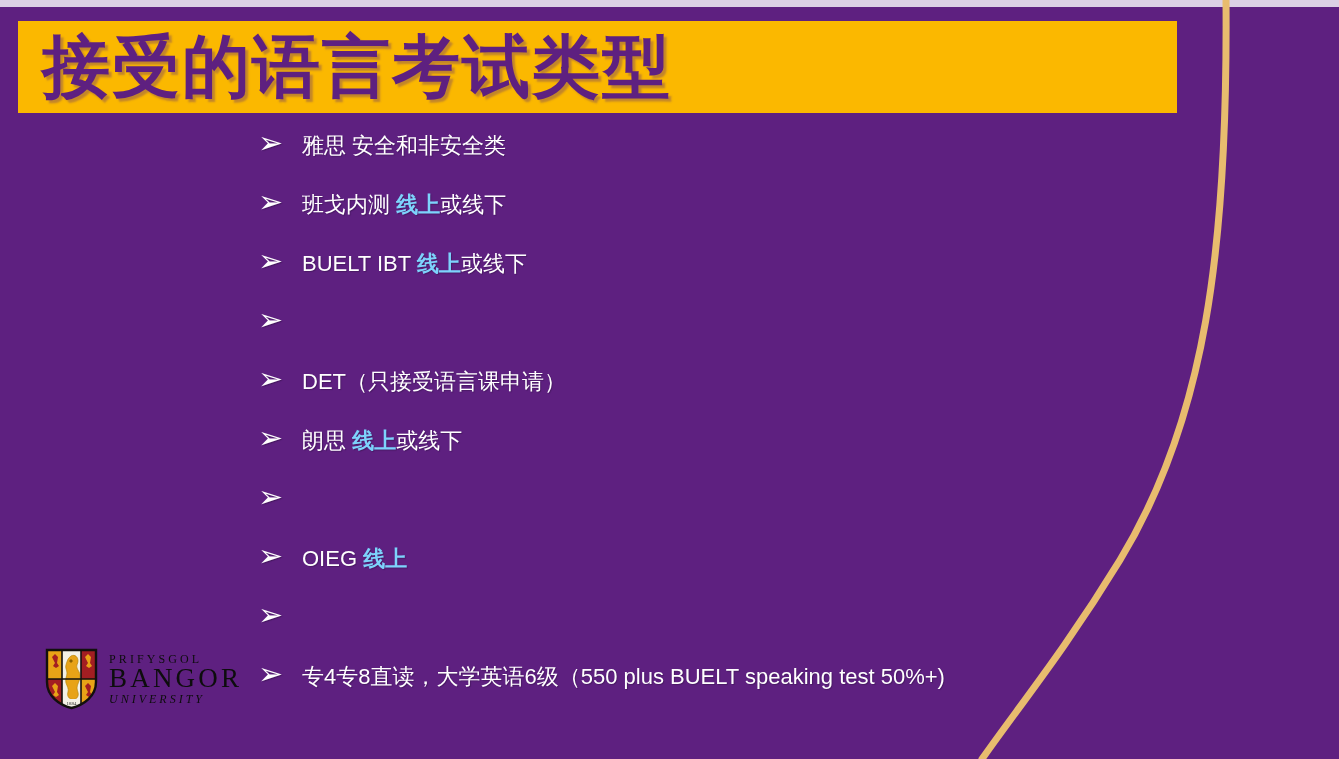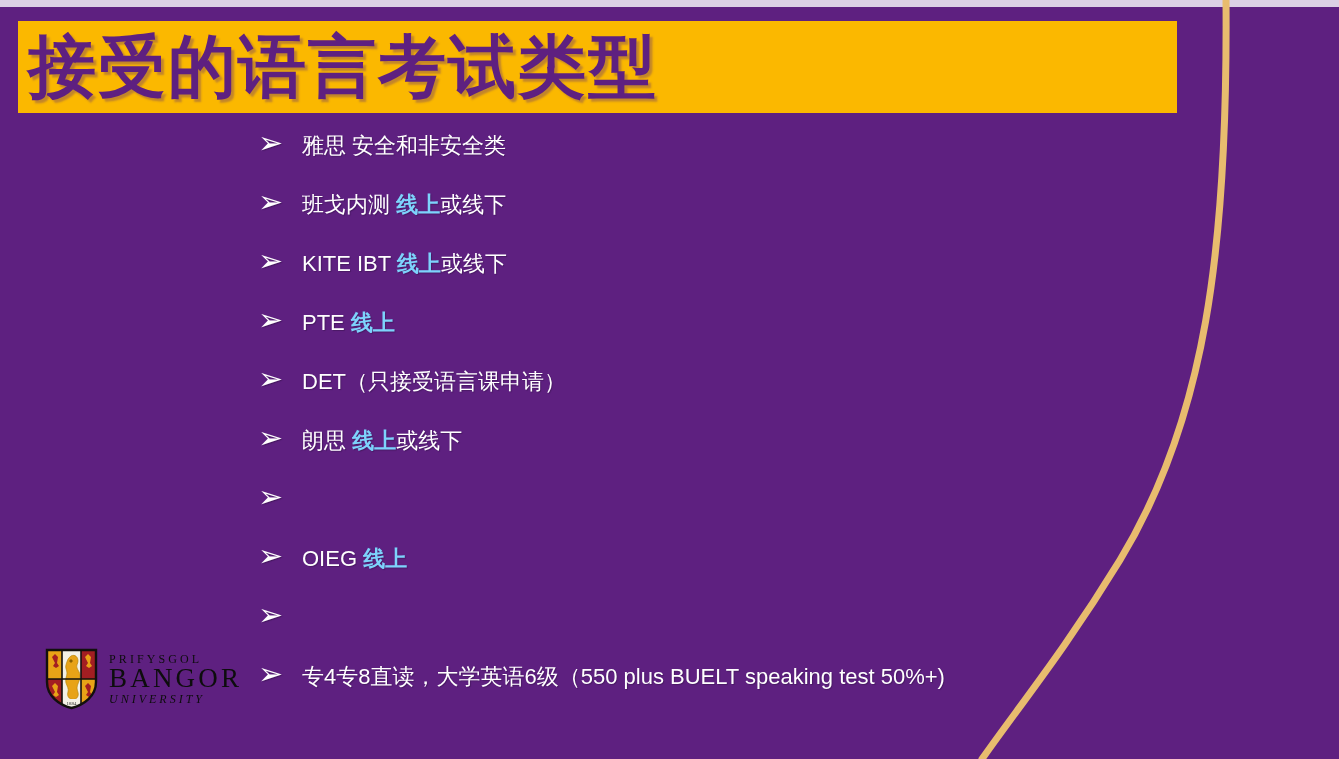--- a/index.html
+++ b/index.html
@@ -33,21 +33,21 @@
   .title-banner {
     position: absolute;
     left: 18px;
     top: 21px;
     width: 1159px;
     height: 92px;
     background: #FBB800;
     display: flex;
     align-items: center;
     box-sizing: border-box;
-    padding-left: 10px;
+    padding-left: 24px;
   }
   .title-text {
     font-size: 68px;
     line-height: 1;
     font-weight: 700;
     color: #5E2080;
     letter-spacing: 2px;
     white-space: nowrap;
     text-shadow: 3px 3px 2px rgba(90,40,120,0.35);
     font-family: "DejaVu Sans", "Liberation Sans", sans-serif;
@@ -147,26 +147,25 @@
       <span class="bullet-text"><span>雅思 安全和非安全类</span><span class="hl"></span><span></span></span>
     </div>
 
     <div class="bullet-row">
       <span class="bullet-marker">➢</span>
       <span class="bullet-text"><span>班戈内测 </span><span class="hl">线上</span><span>或线下</span></span>
     </div>
 
     <div class="bullet-row">
       <span class="bullet-marker">➢</span>
-      <span class="bullet-text"><span>KITE IBT </span><span class="hl">线上</span><span>或线下</span></span>
-    </div>
-
-    <div class="bullet-row">
-      <span class="bullet-marker">➢</span>
-      <span class="bullet-text"><span>PTE </span><span class="hl">线上</span><span></span></span>
+      <span class="bullet-text"><span>BUELT IBT </span><span class="hl">线上</span><span>或线下</span></span>
+    </div>
+
+    <div class="bullet-row">
+      <span class="bullet-marker">➢</span>
     </div>
 
     <div class="bullet-row">
       <span class="bullet-marker">➢</span>
       <span class="bullet-text"><span>DET（只接受语言课申请）</span><span class="hl"></span><span></span></span>
     </div>
 
     <div class="bullet-row">
       <span class="bullet-marker">➢</span>
       <span class="bullet-text"><span>朗思 </span><span class="hl">线上</span><span>或线下</span></span>

